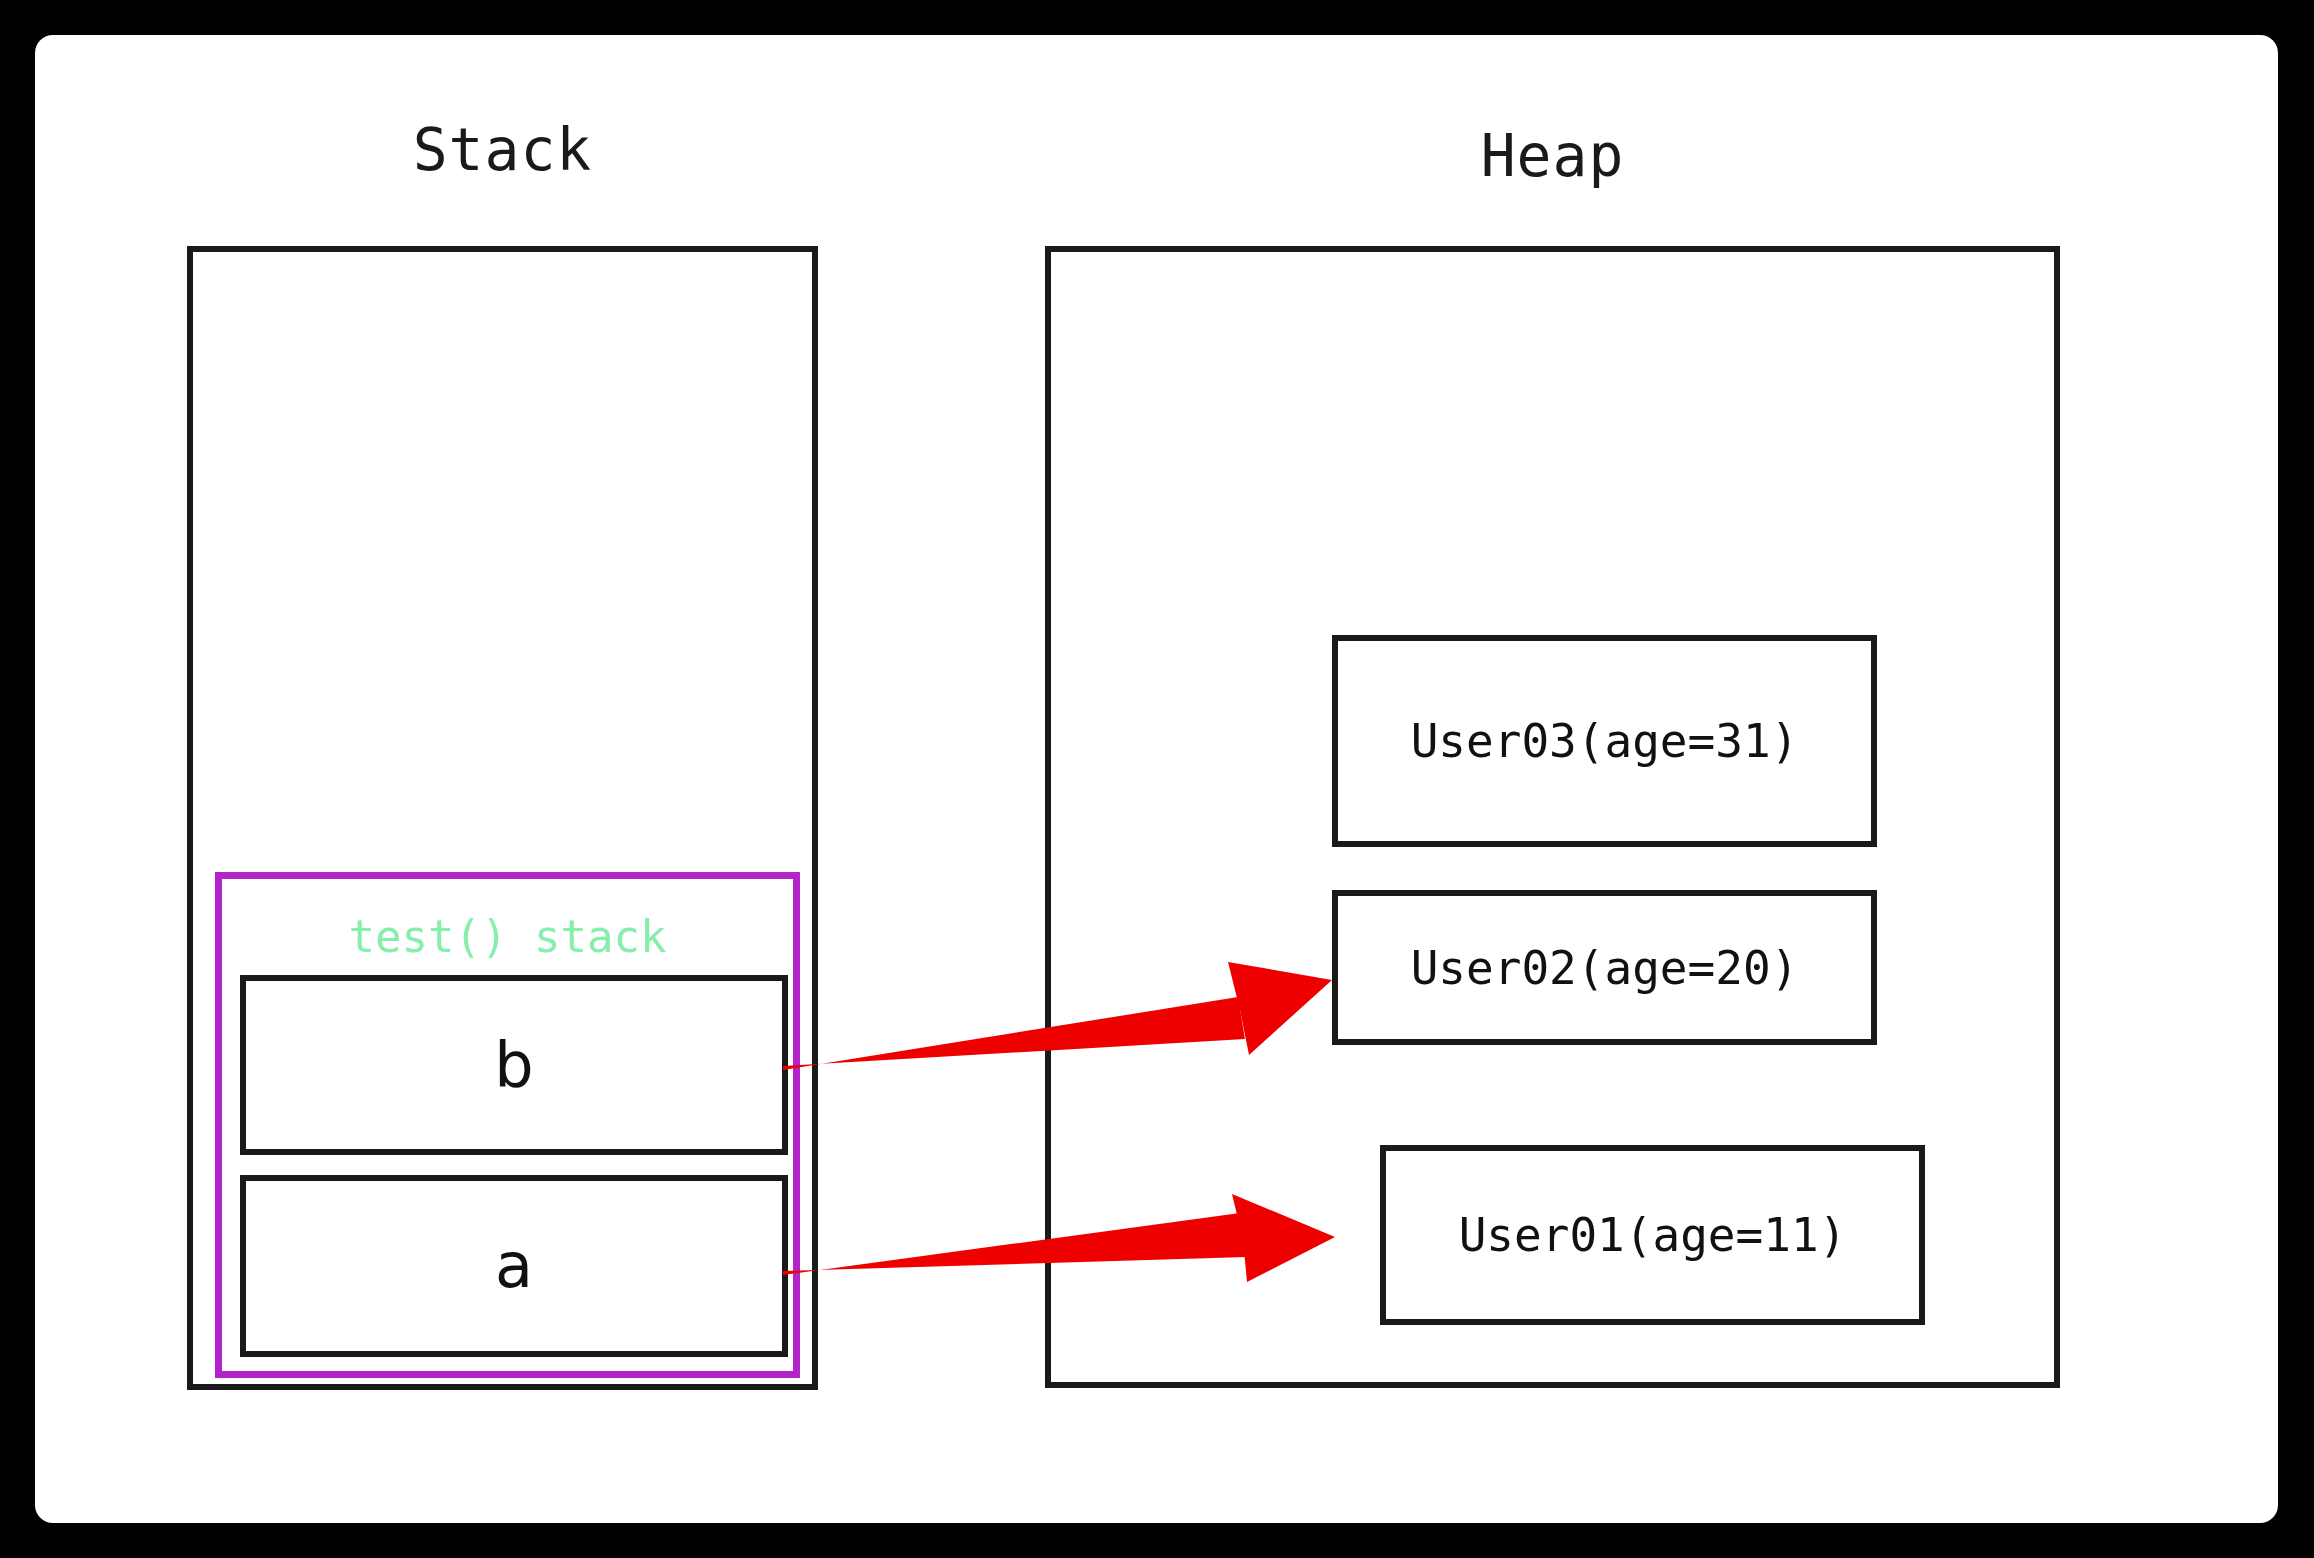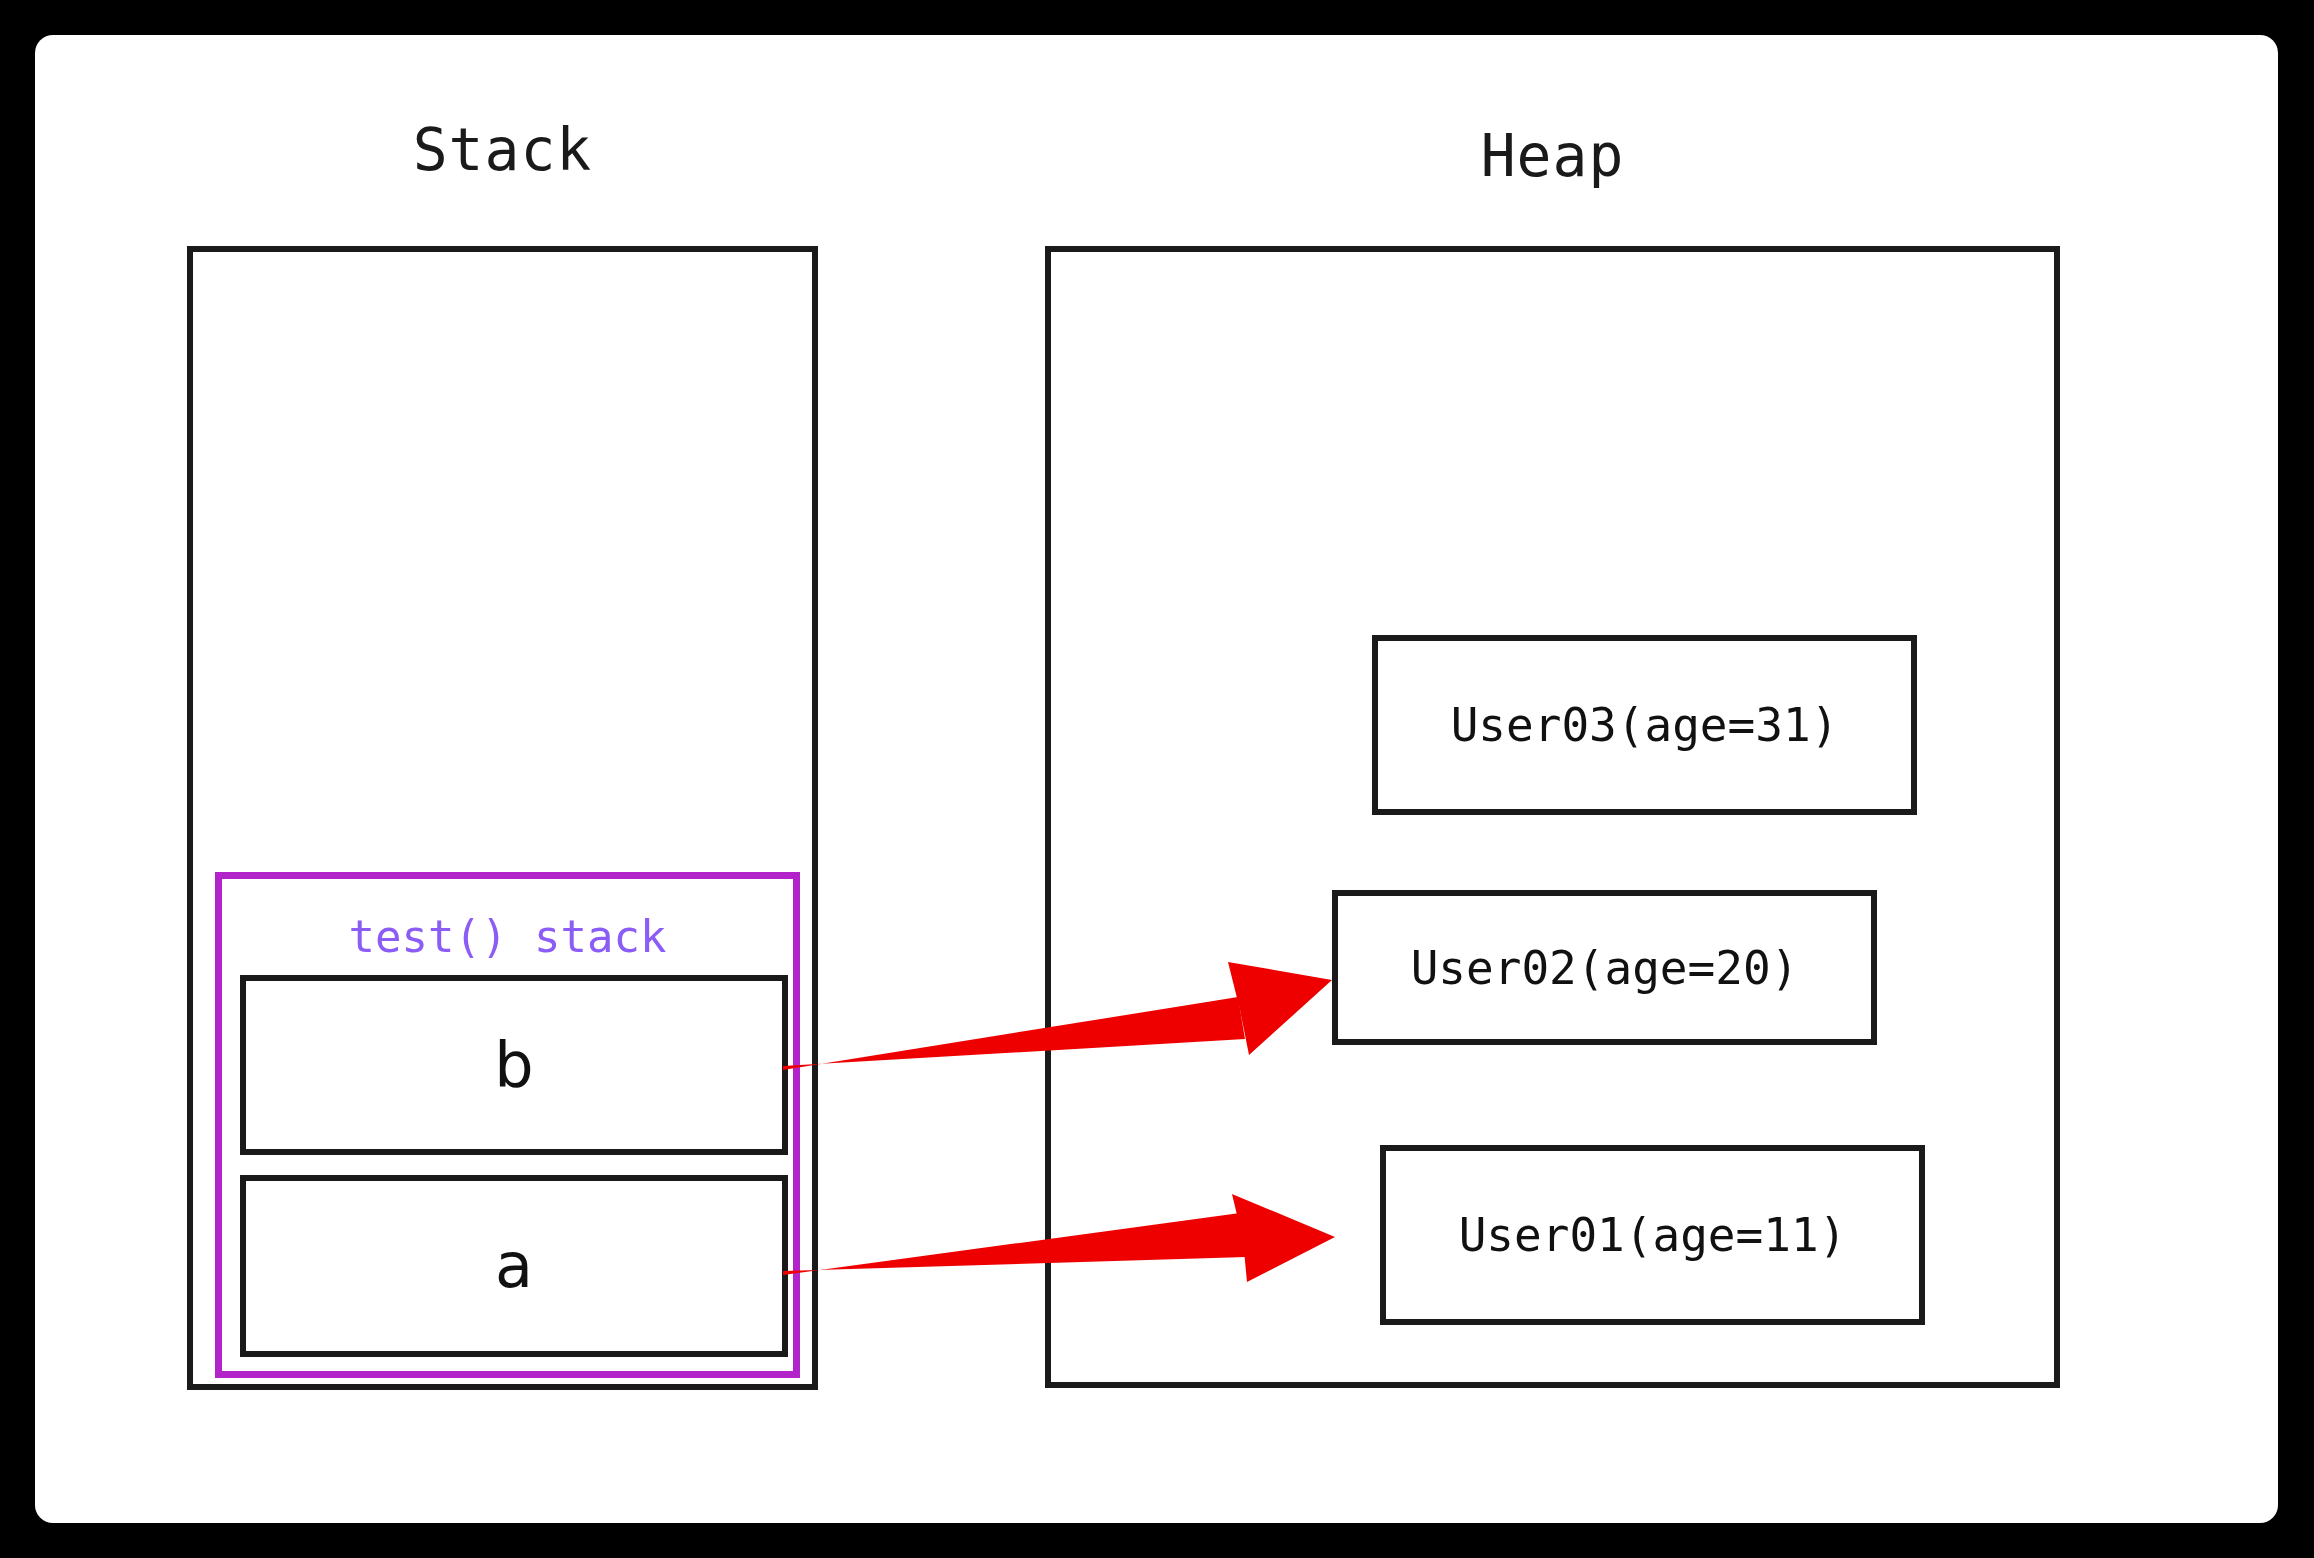--- a/index.html
+++ b/index.html
@@ -56,21 +56,21 @@
     background: transparent;
   }
   #frame-label {
     position: absolute;
     left: 0;
     top: 32px;
     width: 100%;
     text-align: center;
     font-family: "DejaVu Sans Mono", monospace;
     font-size: 44px;
-    color: #8b5cf6;
+    color: #86efac;
     white-space: nowrap;
   }
 
   .slot-box {
     position: absolute;
     background: #ffffff;
     border: 6px solid #1a1a1a;
     box-sizing: border-box;
     display: flex;
     align-items: center;
@@ -94,21 +94,21 @@
     align-items: center;
     justify-content: center;
   }
   .heap-obj-label {
     font-family: "DejaVu Sans Mono", monospace;
     font-size: 46px;
     color: #111111;
     white-space: nowrap;
     letter-spacing: 0px;
   }
-  #heap-obj-0 { left: 1372px; top: 635px;  width: 545px; height: 180px; }
+  #heap-obj-0 { left: 1332px; top: 635px;  width: 545px; height: 212px; }
   #heap-obj-1 { left: 1332px; top: 890px;  width: 545px; height: 155px; }
   #heap-obj-2 { left: 1380px; top: 1145px; width: 545px; height: 180px; }
 
   #arrow-layer {
     position: absolute;
     left: 0; top: 0;
     width: 2314px;
     height: 1558px;
     pointer-events: none;
   }

